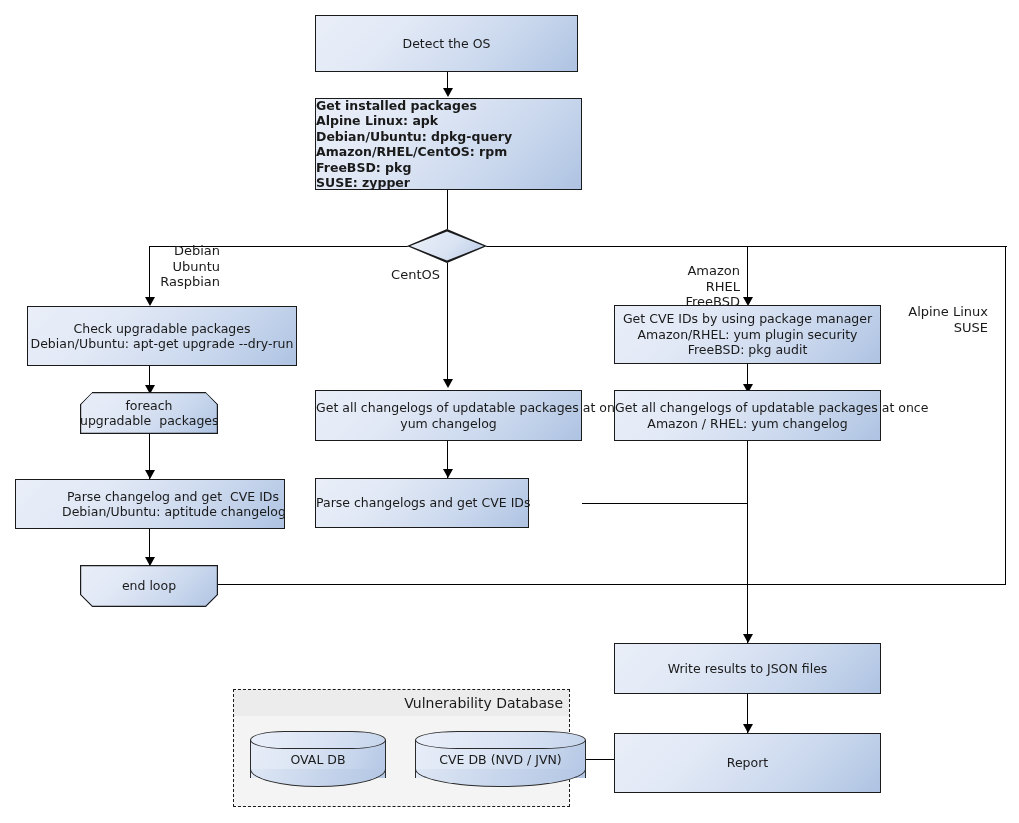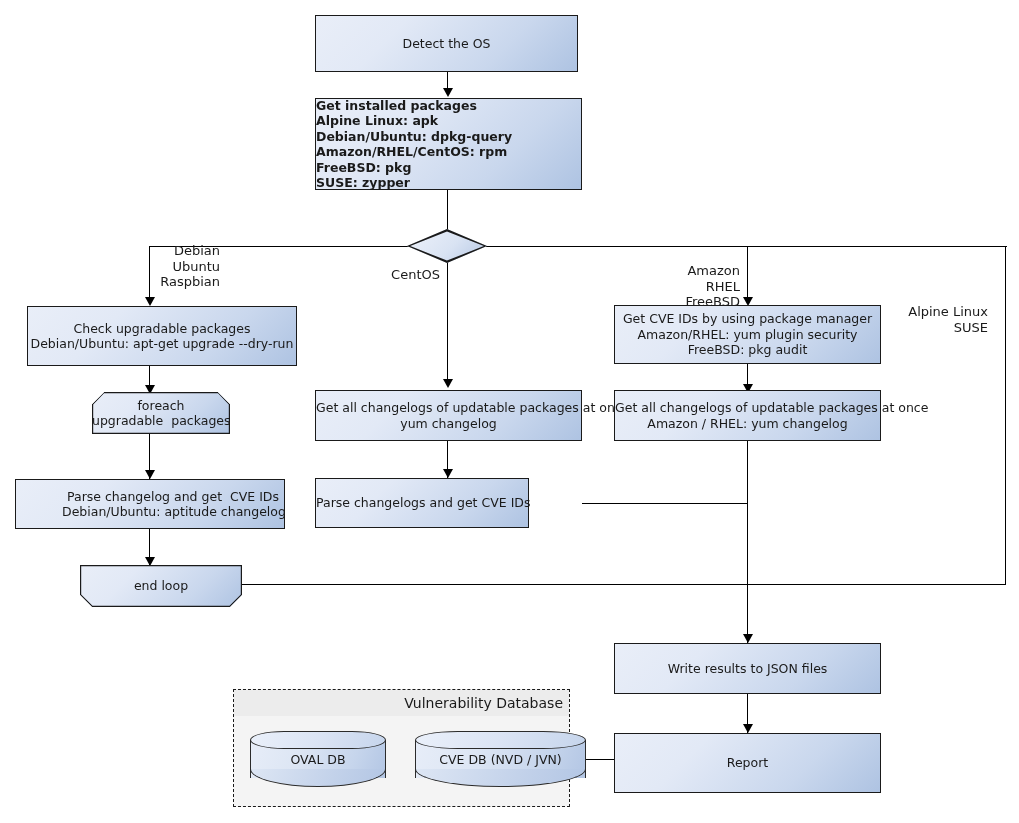--- a/index.html
+++ b/index.html
@@ -40,21 +40,20 @@
     white-space: pre;
     width: auto;
     min-width: 100%;
   }
 
   
   .loop-start {
     clip-path: polygon(12px 0, calc(100% - 12px) 0, 100% 12px, 100% 100%, 0 100%, 0 12px);
     border: none;
     background: none;
-    margin-left: 12px;
   }
   .loop-start .shp {
     position: absolute;
     inset: 0;
     background: linear-gradient(135deg, #e9eef8 0%, #e2e9f6 30%, #c9d7ed 70%, #aec3e2 100%);
     clip-path: polygon(12px 0, calc(100% - 12px) 0, 100% 12px, 100% 100%, 0 100%, 0 12px);
   }
   .loop-start .shp::after {
     content: "";
     position: absolute;
@@ -301,21 +300,21 @@
     <div class="shp"></div>
     <span class="lbl">foreach
 upgradable  packages</span>
   </div>
 
   <div class="node" style="left:15px; top:479px; width:270px; height:50px;padding-left:46px;">
     <span class="txt">Parse changelog and get  CVE IDs
 Debian/Ubuntu: aptitude changelog</span>
   </div>
 
-  <div class="node loop-end" style="left:80px; top:565px; width:162px; height:42px;">
+  <div class="node loop-end" style="left:80px; top:565px; width:138px; height:42px;">
     <div class="shp"></div>
     <span class="lbl">end loop</span>
   </div>
 
   <div class="node overflow" style="left:315px; top:390px; width:267px; height:51px;">
     <span class="txt">Get all changelogs of updatable packages at once
 yum changelog</span>
   </div>
 
   <div class="node" style="left:315px; top:478px; width:214px; height:50px;">

